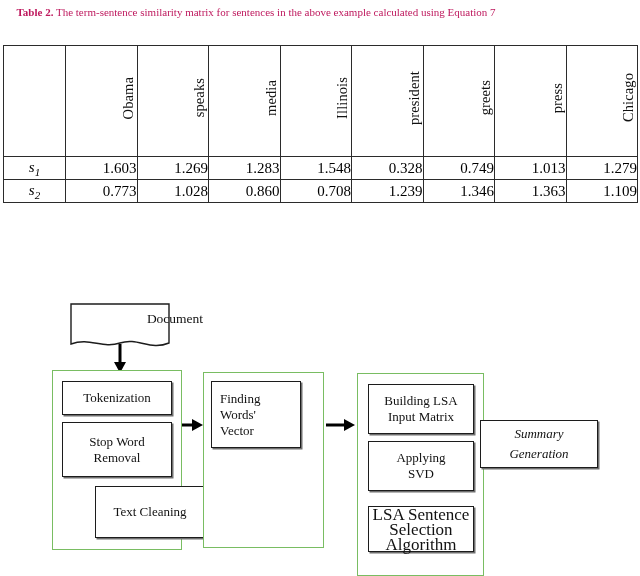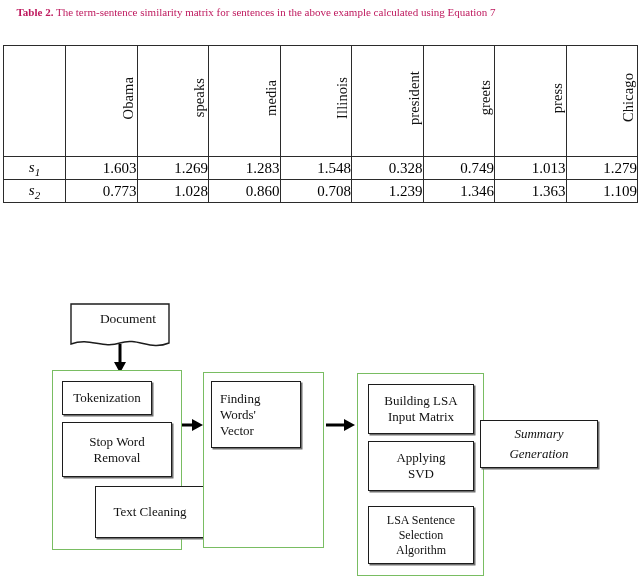--- a/index.html
+++ b/index.html
@@ -160,32 +160,32 @@
       <td class="num">1.109</td>
     </tr>
   </tbody>
 </table>
 
 <div id="flow">
 
   <svg class="arrow" style="left:70px;top:303px;" width="100" height="52" viewBox="0 0 100 52">
     <path d="M1,1 L99,1 L99,40 C80,48 68,34 50,40 C32,46 20,34 1,41 Z" fill="#ffffff" stroke="#1c1c1c" stroke-width="1.4"></path>
   </svg>
-  <div class="docbox" style="left:70px;top:303px;width:116px;height:52px;">
+  <div class="docbox" style="left:70px;top:303px;width:116px;height:52px;padding-left:47px;">
     <span class="doclabel">Document</span>
   </div>
 
   <svg class="arrow" style="left:112px;top:344px;" width="16" height="30" viewBox="0 0 16 30">
     <line x1="8" y1="0" x2="8" y2="20" stroke="#000" stroke-width="3"></line>
     <polygon points="8,29 2,18 14,18" fill="#000"></polygon>
   </svg>
 
   <div class="gbox" style="left:52px;top:370px;width:130px;height:180px;"></div>
 
-  <div class="pbox" style="left:62px;top:381px;width:90px;height:34px;text-align:center;">
+  <div class="pbox" style="left:62px;top:381px;width:110px;height:34px;text-align:center;">
     <span>Tokenization</span>
   </div>
 
   <div class="pbox" style="left:62px;top:422px;width:110px;height:55px;">
     <div>
       <span>Stop Word</span>
       <span>Removal</span>
     </div>
   </div>
 
@@ -223,21 +223,21 @@
     </div>
   </div>
 
   <div class="pbox" style="left:368px;top:441px;width:106px;height:50px;">
     <div>
       <span>Applying</span>
       <span>SVD</span>
     </div>
   </div>
 
-  <div class="pbox" style="left:368px;top:506px;width:106px;height:58px;font-size:12px;line-height:15px;">
+  <div class="pbox" style="left:368px;top:506px;width:106px;height:46px;font-size:17px;line-height:15px;">
     <div>
       <span>LSA Sentence</span>
       <span>Selection</span>
       <span>Algorithm</span>
     </div>
   </div>
 
   <svg class="arrow" style="left:484px;top:432px;" width="26" height="16" viewBox="0 0 26 16">
     <line x1="0" y1="8" x2="18" y2="8" stroke="#000" stroke-width="3"></line>
     <polygon points="25,8 14,2 14,14" fill="#000"></polygon>

